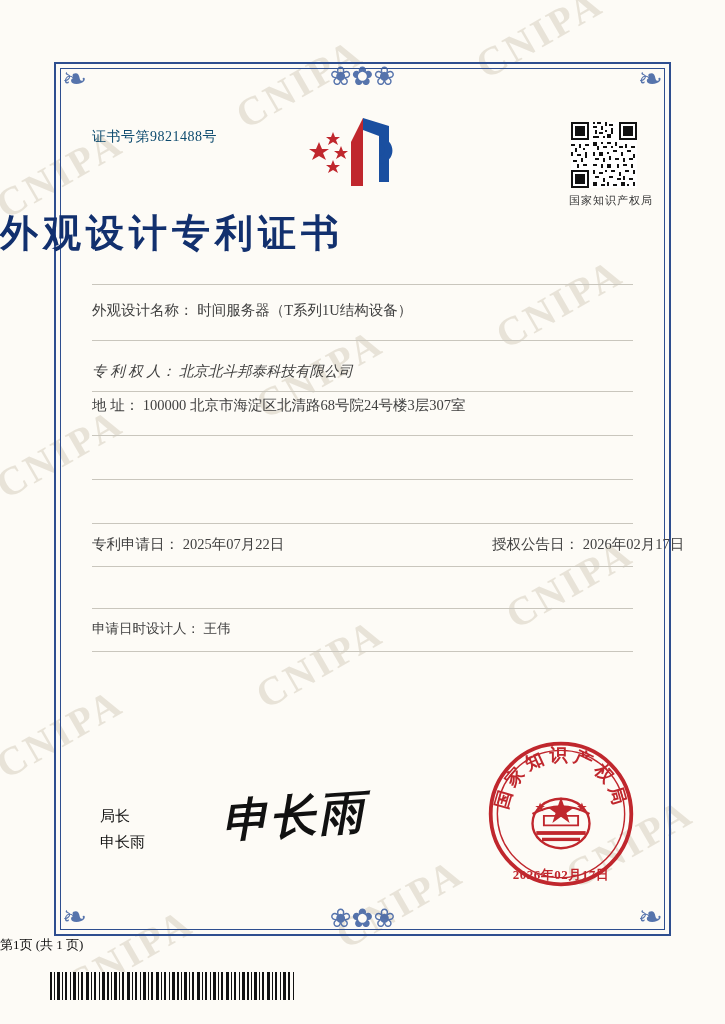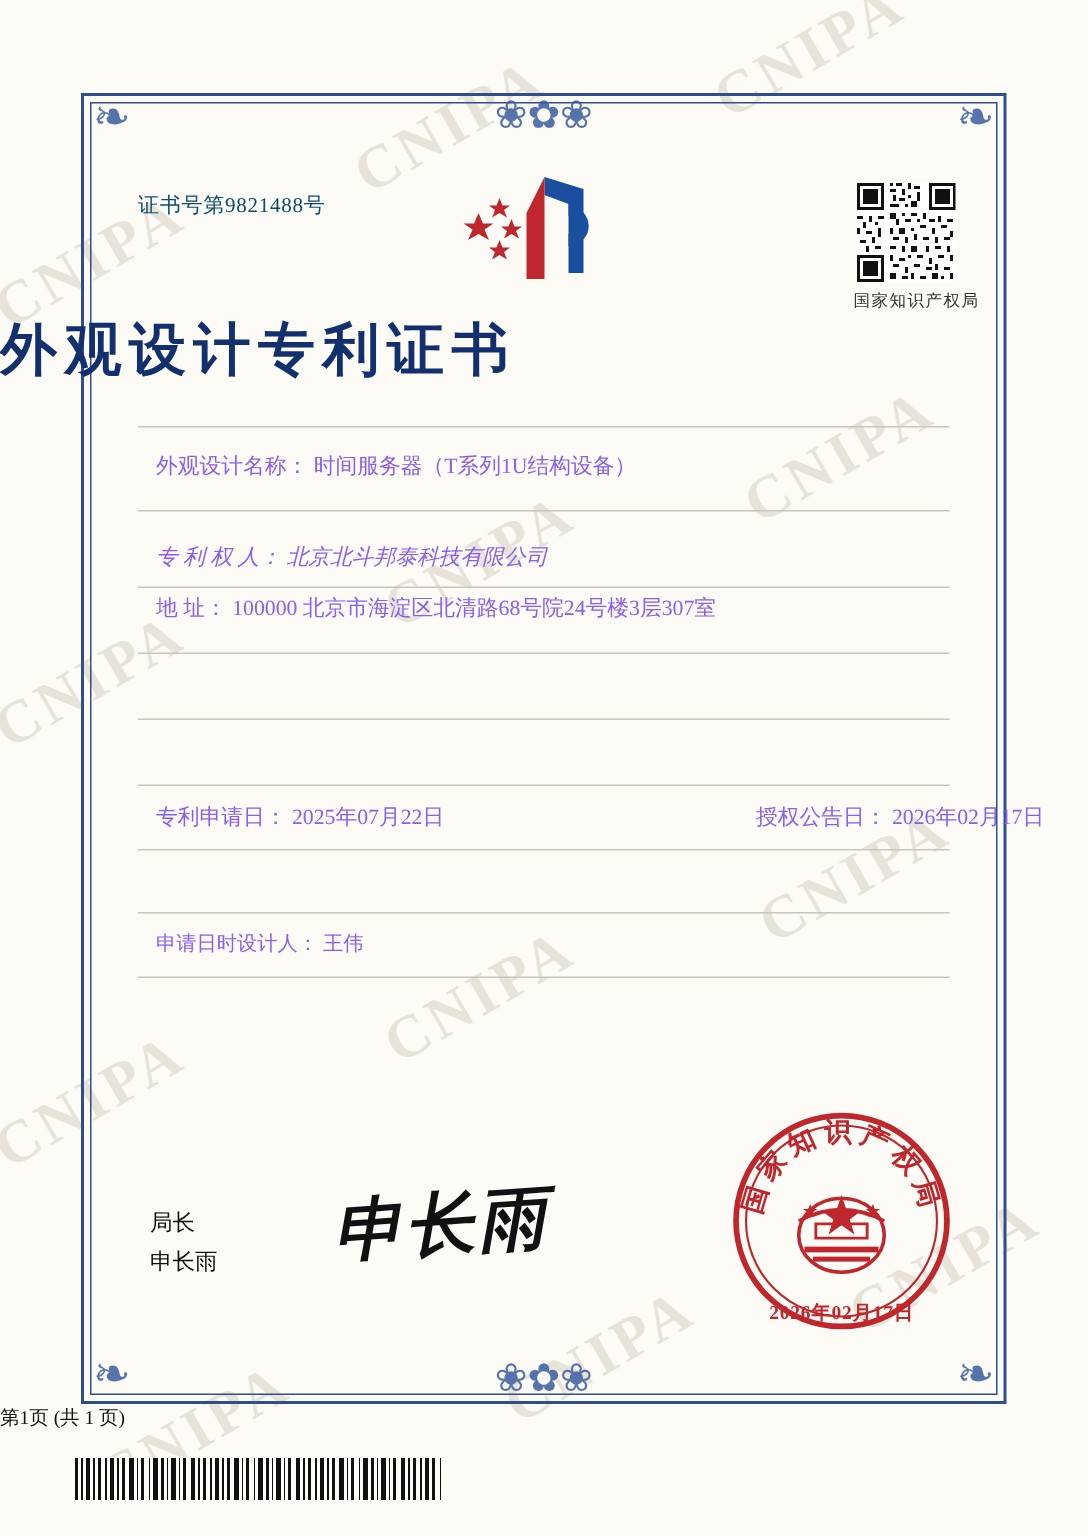--- a/index.html
+++ b/index.html
@@ -67,23 +67,22 @@
     font-family:"Liberation Sans","DejaVu Sans",sans-serif;
   }
   
   .rule{
     position:absolute;left:92px;right:92px;
     height:1px;background:#c9c6bd;
   }
   
   .row{
     position:absolute;left:92px;right:92px;
-    font-size:14.5px;color:#8b5cf6;
+    font-size:14.5px;color:#404040;
     white-space:nowrap;
-    margin-left:12px;
   }
   .lbl{display:inline-block;}
   .val{display:inline-block;}
   .col2{position:absolute;left:400px;top:0;}
 
   
   .para{
     position:absolute;left:92px;right:92px;
     font-size:13px;color:#111;line-height:26px;
     text-align:justify;

